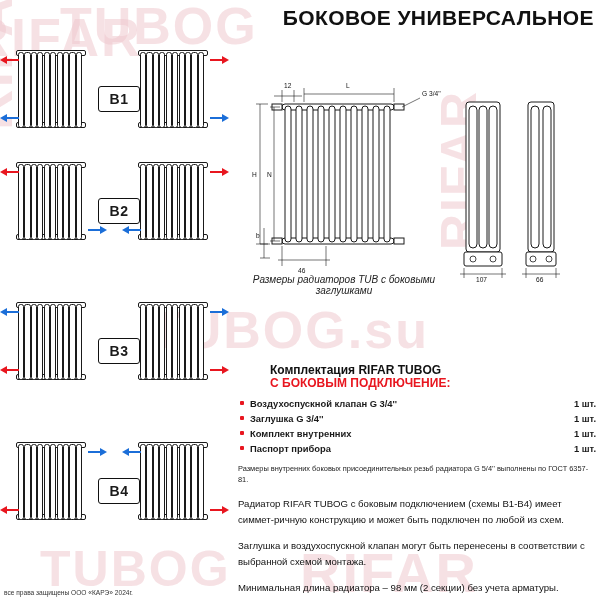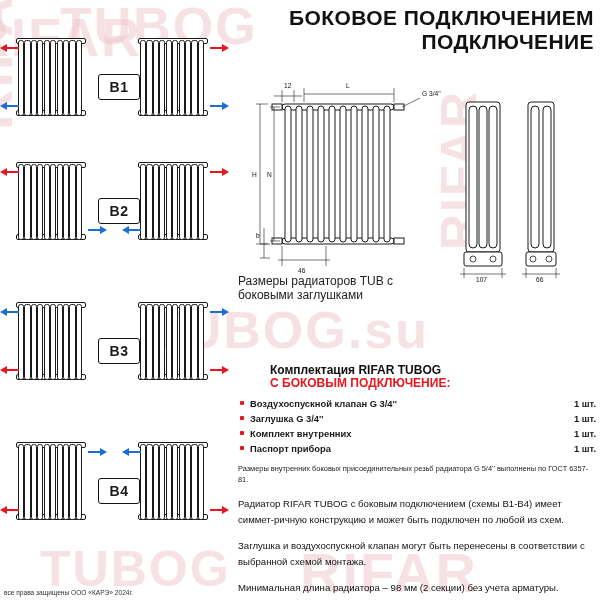--- a/index.html
+++ b/index.html
@@ -119,23 +119,24 @@
   .arrow.blue.left .head{border-left:none;border-right:7px solid #1b6ed8;}
   .arrow.left{flex-direction:row;}
   
   .tech{
     position:absolute;
     left:12px;top:0;width:212px;height:205px;
   }
   .tech-caption{
     position:absolute;
     left:6px;top:196px;width:212px;
-    font-size:12px;
+    font-size:10px;
+    font-style:italic;
     color:#222;
-    text-align:left;
+    text-align:center;
   }
   .side-view{
     position:absolute;
     left:222px;top:14px;width:130px;height:190px;
   }
   
   .textblock{
     position:absolute;
     left:6px;top:286px;width:358px;
   }
@@ -174,27 +175,26 @@
   <div class="wm-text" style="left:-30px;top:6px;font-size:54px;">RIFAR</div>
   <div class="wm-text" style="left:60px;top:-4px;font-size:52px;">TUBOG</div>
   <div class="wm-text" style="left:-40px;top:130px;font-size:56px;transform:rotate(-90deg);transform-origin:left top;">RIFAR</div>
   <div class="wm-text" style="left:150px;top:300px;font-size:52px;">TUBOG.su</div>
   <div class="wm-text" style="left:300px;top:540px;font-size:56px;">RIFAR</div>
   <div class="wm-text" style="left:40px;top:540px;font-size:50px;">TUBOG</div>
   <div class="wm-text" style="left:430px;top:250px;font-size:50px;transform:rotate(-90deg);transform-origin:left top;">RIFAR</div>
 </div>
 
 <div class="header">
-  <div class="line1">БОКОВОЕ ПОДКЛЮЧЕНИЕМ</div>
-  <div class="line2">ПОДКЛЮЧЕНИЕ</div>
+  <div class="line1">БОКОВОЕ УНИВЕРСАЛЬНОЕ</div>
 </div>
 
 <div class="left-col">
 
-  <div class="scheme-row" style="top:0;">
+  <div class="scheme-row" style="top:12px;">
     <div class="rad-wrap a">
       <div class="radiator">
         <div class="rad-top"></div>
         <div class="rad-bot"></div>
         <div class="rad-body">
           <div class="fin"></div>
             <div class="fin"></div>
             <div class="fin"></div>
             <div class="fin"></div>
           <div class="fin"></div>

